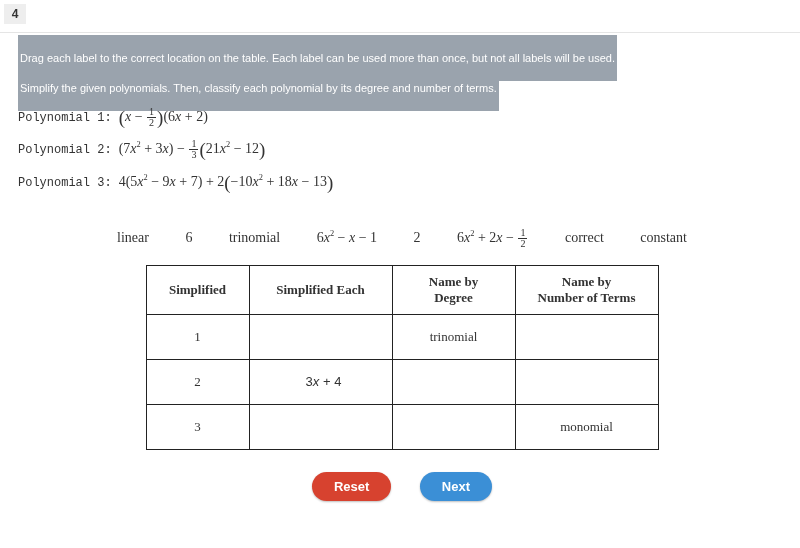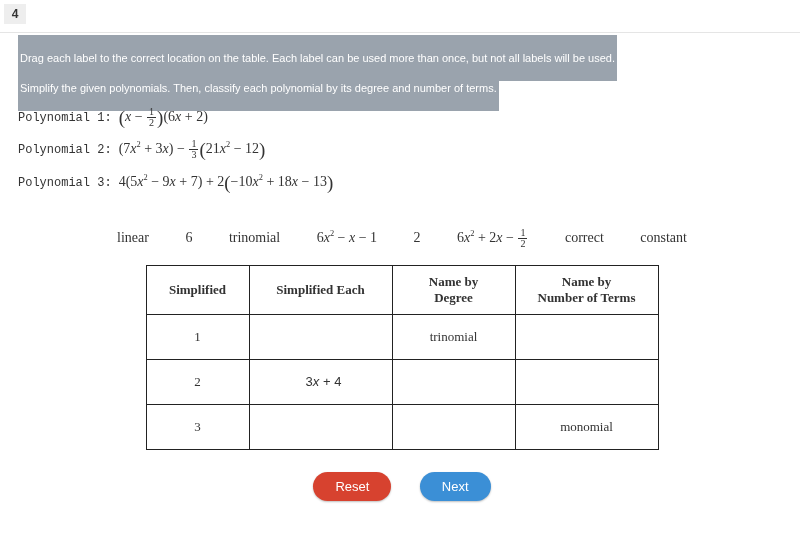--- a/index.html
+++ b/index.html
@@ -21,21 +21,21 @@
   .chip { display:inline-block; font-family:Liberation Serif, serif; font-size:14px; margin:0 16px; cursor:move; }
   table.grid { border-collapse:collapse; margin:0 auto; }
   table.grid th, table.grid td { border:1px solid #222; font-family:"Times New Roman", Times, serif; font-size:13px; text-align:center; }
   table.grid th { font-weight:bold; padding:8px 6px; }
   table.grid td { padding:14px 6px; }
   .col-poly   { width:90px; }
   .col-form   { width:130px; }
   .col-degree { width:110px; }
   .col-terms  { width:130px; }
   .btns { text-align:center; margin-top:22px; }
-  .btn { display:inline-block; border:none; border-radius:18px; color:#fff; font-size:13px; font-family:Arial, sans-serif; padding:7px 22px; margin:0 8px; cursor:pointer; box-shadow:0 1px 2px rgba(0,0,0,.25); }
+  .btn { display:inline-block; border:none; border-radius:18px; color:#fff; font-size:13px; font-family:Arial, sans-serif; padding:7px 22px; margin:0 8px; cursor:pointer; box-shadow:0 1px 2px rgba(0,0,0,.25);font-weight:bold; }
   .btn-reset { background:#d7422f; }
   .btn-next  { background:#3b8fd6;margin-left:16px; }
 </style>
 </head>
 <body>
 
 <div class="page">
 
   <div class="qnum">4</div>
   <div class="hrule"></div>

